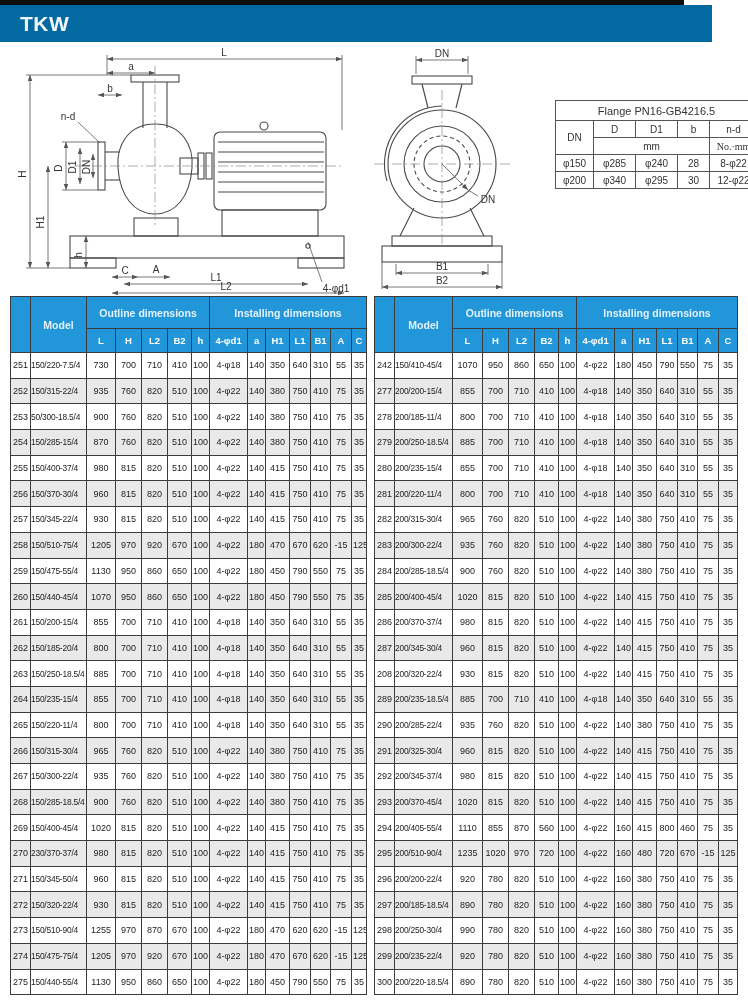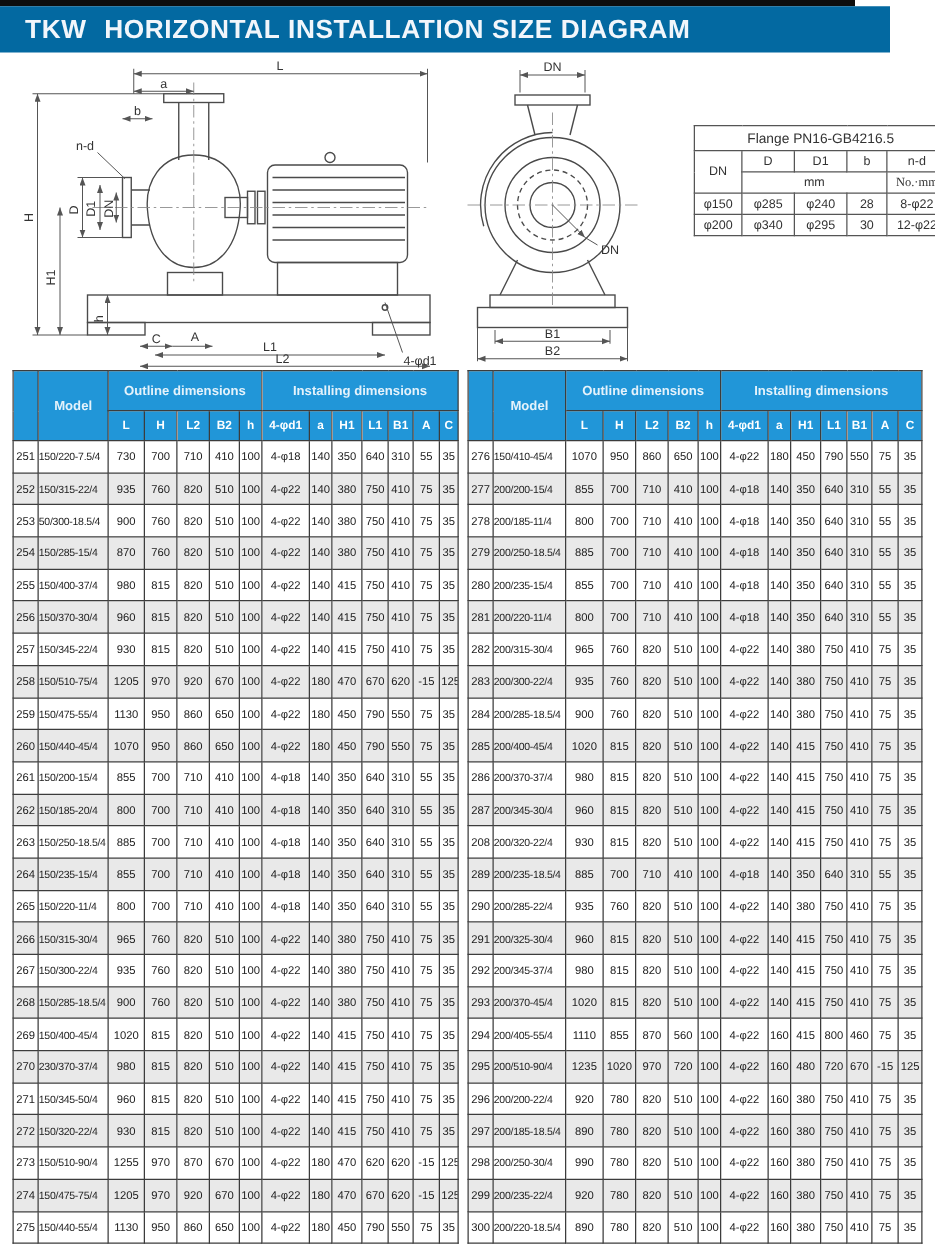--- a/index.html
+++ b/index.html
@@ -44,21 +44,20 @@
   table.spec .group-sep{border-left:1.5px solid #222;}
   .w-left{width:357px;}
   .w-right{width:364px;}
 </style>
 </head>
 <body>
 
 <div class="top-strip"></div>
 <div class="title-bar">
   <span class="t1">TKW</span>
-  <span class="t2">HORIZONTAL INSTALLATION SIZE DIAGRAM</span>
 </div>
 
 <div class="diag" style="left:12px;top:46px;">
 <svg width="340" height="250" viewBox="0 0 340 250">
   <defs>
     <marker id="ar1" markerWidth="9" markerHeight="8" refX="8" refY="3" orient="auto-start-reverse">
       <path d="M0,0 L8,3 L0,6 Z" fill="#555"></path>
     </marker>
   </defs>
   <g stroke="#4a4a4a" fill="none" stroke-width="1.1">
@@ -711,21 +710,21 @@
           <th>a</th>
           <th>H1</th>
           <th>L1</th>
           <th>B1</th>
           <th>A</th>
           <th>C</th>
         </tr>
     </thead>
     <tbody>
         <tr>
-          <td>276</td>
+          <td>242</td>
           <td class="model">150/410-45/4</td>
           <td class="group-sep">1070</td>
           <td>950</td>
           <td>860</td>
           <td>650</td>
           <td>100</td>
           <td class="group-sep">4-φ22</td>
           <td>180</td>
           <td>450</td>
           <td>790</td>

